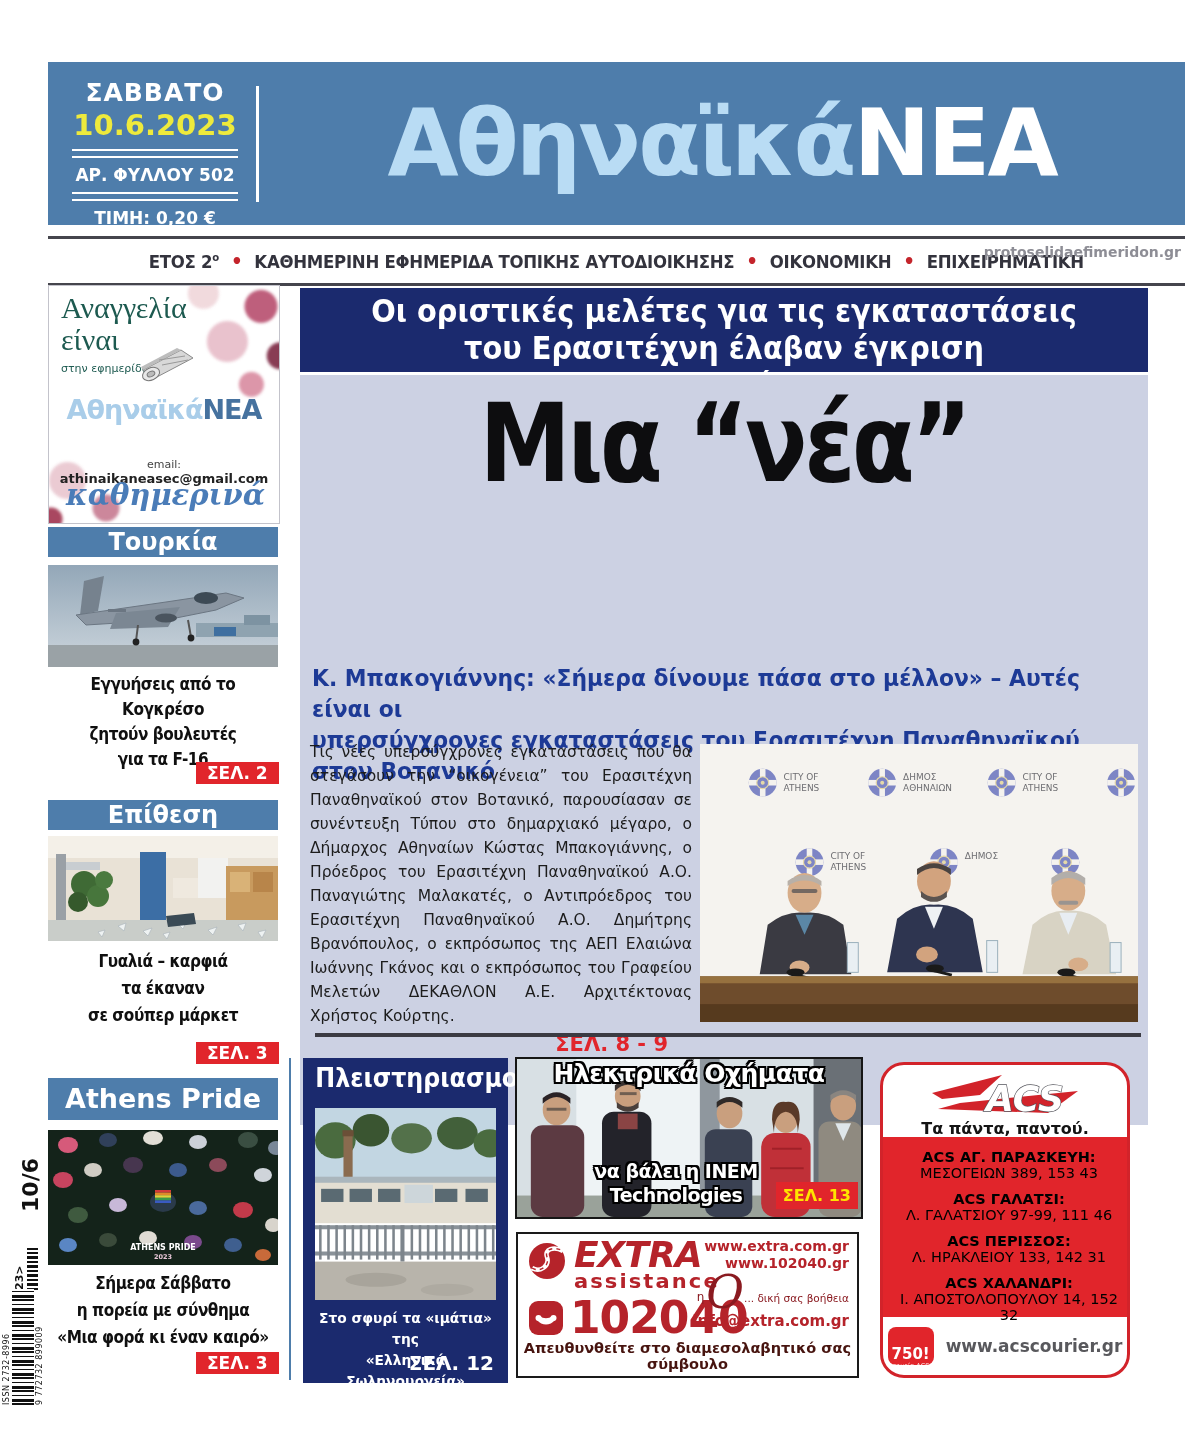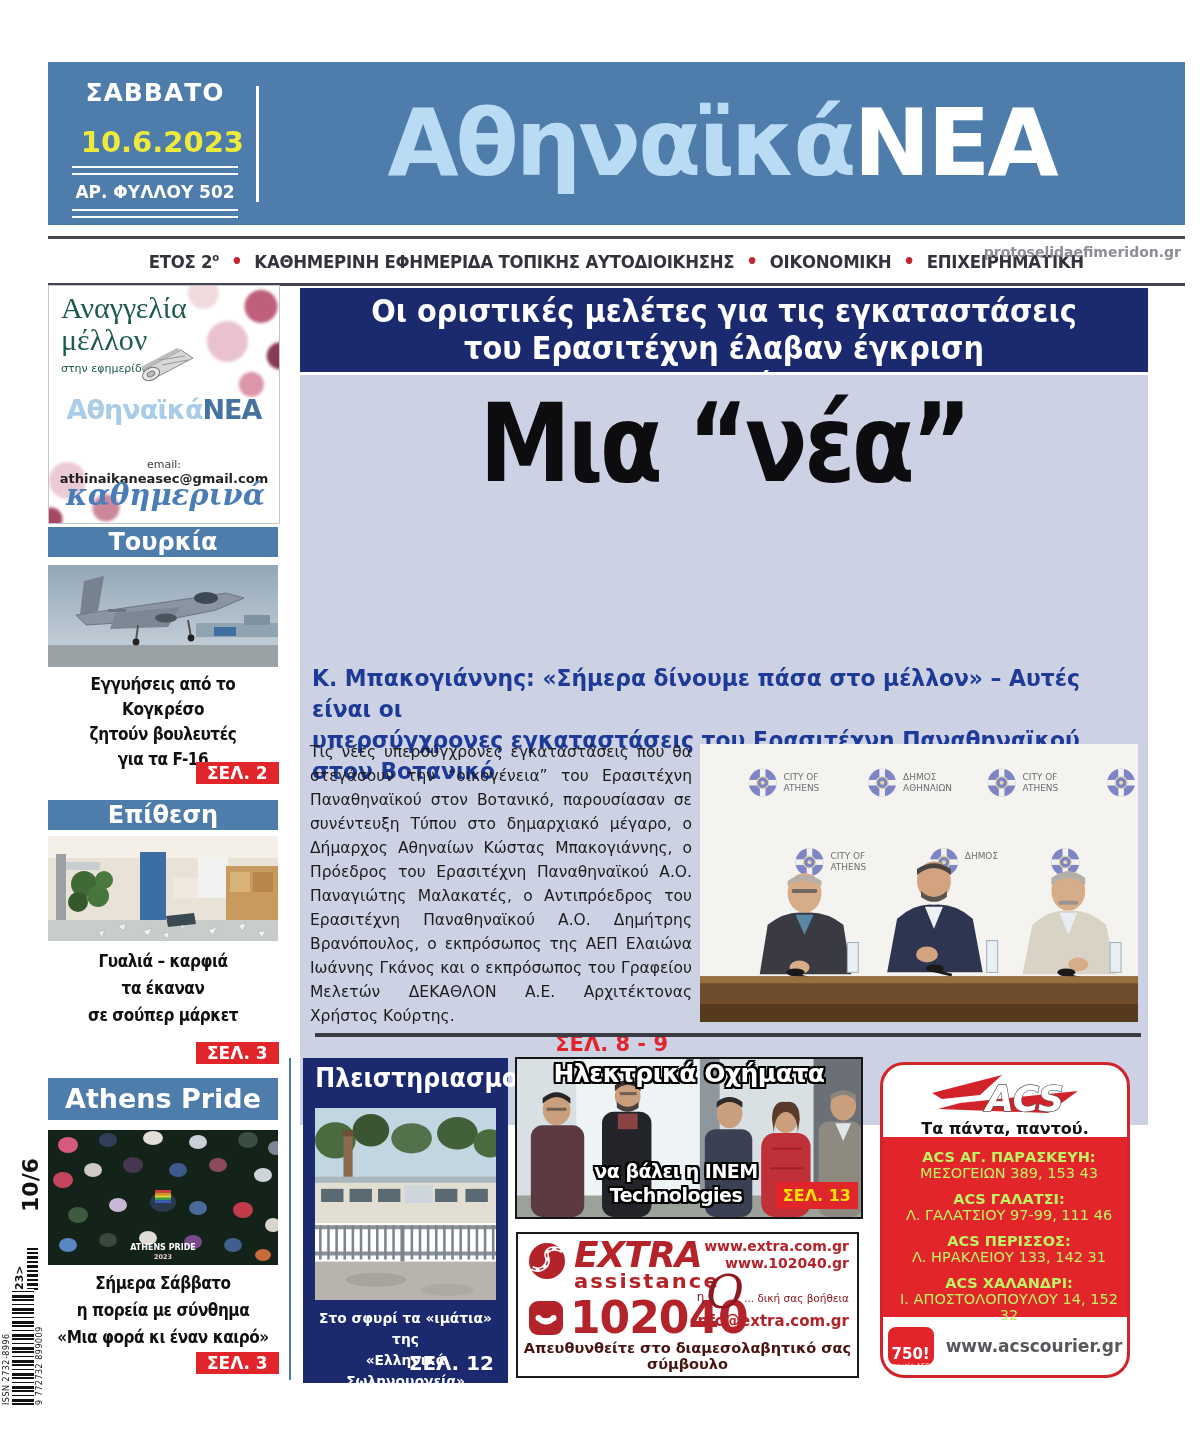--- a/index.html
+++ b/index.html
@@ -3,21 +3,21 @@
 <meta charset="utf-8">
 <style>
   html,body{margin:0;padding:0;background:#e8e8e8;}
   .page{position:relative;width:1200px;height:1439px;background:#ffffff;margin:0 auto;
         font-family:"DejaVu Sans","Liberation Sans",sans-serif;overflow:hidden;}
 
   
   .band{position:absolute;left:48px;top:62px;width:1137px;height:163px;background:#4e7dab;}
   .datebox{position:absolute;left:18px;top:16px;width:178px;text-align:center;color:#fff;}
   .datebox .day{font-size:25px;font-weight:bold;letter-spacing:1px;}
-  .datebox .date{font-size:29px;font-weight:bold;color:#eeea3c;margin-top:18px;text-align:right;}
+  .datebox .date{font-size:29px;font-weight:bold;color:#eeea3c;margin-top:1px;}
   .dbl{height:5px;border-top:2px solid #fff;border-bottom:2px solid #fff;margin:7px 6px;}
   .datebox .issue{font-size:17px;font-weight:bold;}
   .datebox .price{font-size:17px;font-weight:bold;}
   .vdiv{position:absolute;left:208px;top:24px;width:3px;height:116px;background:#fff;}
   .mtitle{position:absolute;left:210px;right:0;top:0;height:163px;display:flex;align-items:center;justify-content:center;}
   .mtitle .tl{color:#b9dcf4;font-size:92px;font-weight:600;letter-spacing:-3px;}
   .mtitle .tb{color:#ffffff;font-size:92px;font-weight:900;letter-spacing:-3px;}
 
   
   .subbar{position:absolute;left:48px;top:236px;width:1137px;}
@@ -135,21 +135,21 @@
   .ex-tag{font-size:10.5px;color:#8a1a20;margin-bottom:8px;}
   .ex-mail{font-size:15px;font-weight:bold;}
   .ex-foot{position:absolute;left:0;bottom:4px;width:100%;text-align:center;font-size:14.5px;
            font-weight:bold;color:#47140f;}
 
   
   .acsbox{position:absolute;left:880px;top:1062px;width:250px;height:316px;border:3px solid #d2232a;
           border-radius:24px;box-sizing:border-box;background:#fff;overflow:hidden;}
   .acslogo{margin:8px auto 0;display:block;}
   .acstag{text-align:center;font-size:16px;font-weight:bold;color:#141414;margin-top:0px;}
-  .acsred{position:absolute;left:0;top:72px;width:100%;height:180px;background:#e1252b;color:#bef264;
+  .acsred{position:absolute;left:0;top:72px;width:100%;height:180px;background:#e1252b;color:#000000;
           text-align:center;padding-top:12px;box-sizing:border-box;padding-left:8px;}
   .acsloc{margin-bottom:10px;}
   .acsloc .nm{font-size:14.5px;font-weight:bold;}
   .acsloc .ad{font-size:14.5px;}
   .acsbot{position:absolute;left:0;bottom:10px;width:100%;display:flex;align-items:center;justify-content:center;gap:12px;}
   .acs750{width:46px;height:38px;background:#e1252b;border-radius:8px;color:#fff;text-align:center;}
   .acs750 .n{font-size:15px;font-weight:900;margin-top:20px;line-height:15px;}
   .acs750 .s{font-size:6.5px;line-height:8px;}
   .acsurl{font-size:17px;font-weight:bold;color:#58585c;}
 </style>
@@ -189,21 +189,21 @@
       <span class="site">protoselidaefimeridon.gr</span>
     </div>
     <div class="hline"></div>
   </div>
 
   <div class="adwed">
     <div class="fl fl-tr"></div>
     <div class="fl fl-bl"></div>
     <div class="t1">
       <div>Αναγγελία</div>
-        <div>μέλλον</div>
+        <div>είναι</div>
     </div>
     <div class="t2">στην εφημερίδα</div>
     <svg class="roll" width="62" height="40" viewBox="0 0 62 40">
       <polygon points="6,26 44,6 56,14 18,34" fill="#d8d8d8" stroke="#8a8a8a" stroke-width="1"></polygon>
       <polygon points="6,26 44,6 40,4 4,23" fill="#bdbdbd"></polygon>
       <ellipse cx="14" cy="30" rx="9" ry="6" fill="#e8e8e8" stroke="#777" transform="rotate(-25 14 30)"></ellipse>
       <ellipse cx="14" cy="30" rx="4" ry="2.6" fill="#bbb" stroke="#777" transform="rotate(-25 14 30)"></ellipse>
       <line x1="22" y1="16" x2="48" y2="12" stroke="#999" stroke-width="1"></line>
       <line x1="25" y1="21" x2="51" y2="16" stroke="#999" stroke-width="1"></line>
     </svg>

